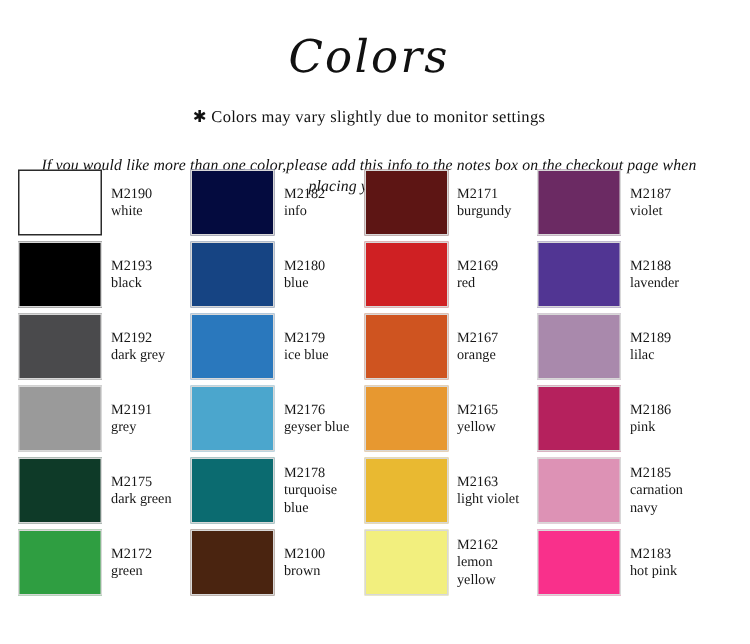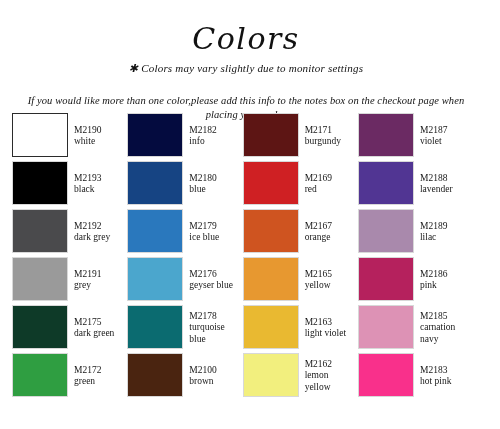--- a/index.html
+++ b/index.html
@@ -31,25 +31,24 @@
     font-family: "DejaVu Serif", "Liberation Serif", serif;
     font-style: italic;
     font-size: 30px;
     line-height: 34px;
     letter-spacing: 1.5px;
     font-weight: 400;
     color: #111111;
   }
   .subtitle {
     font-family: "Liberation Serif", "DejaVu Serif", serif;
-    font-style: italic;
     font-size: 11px;
     line-height: 15px;
     color: #111111;
-    margin-top: 5px;
+    margin-top: 15px;
     letter-spacing: 0.2px;
   }
   .note {
     font-family: "Liberation Serif", "DejaVu Serif", serif;
     font-style: italic;
     font-size: 10.5px;
     line-height: 14px;
     color: #111111;
     margin-top: 18px;
     letter-spacing: 0.1px;

